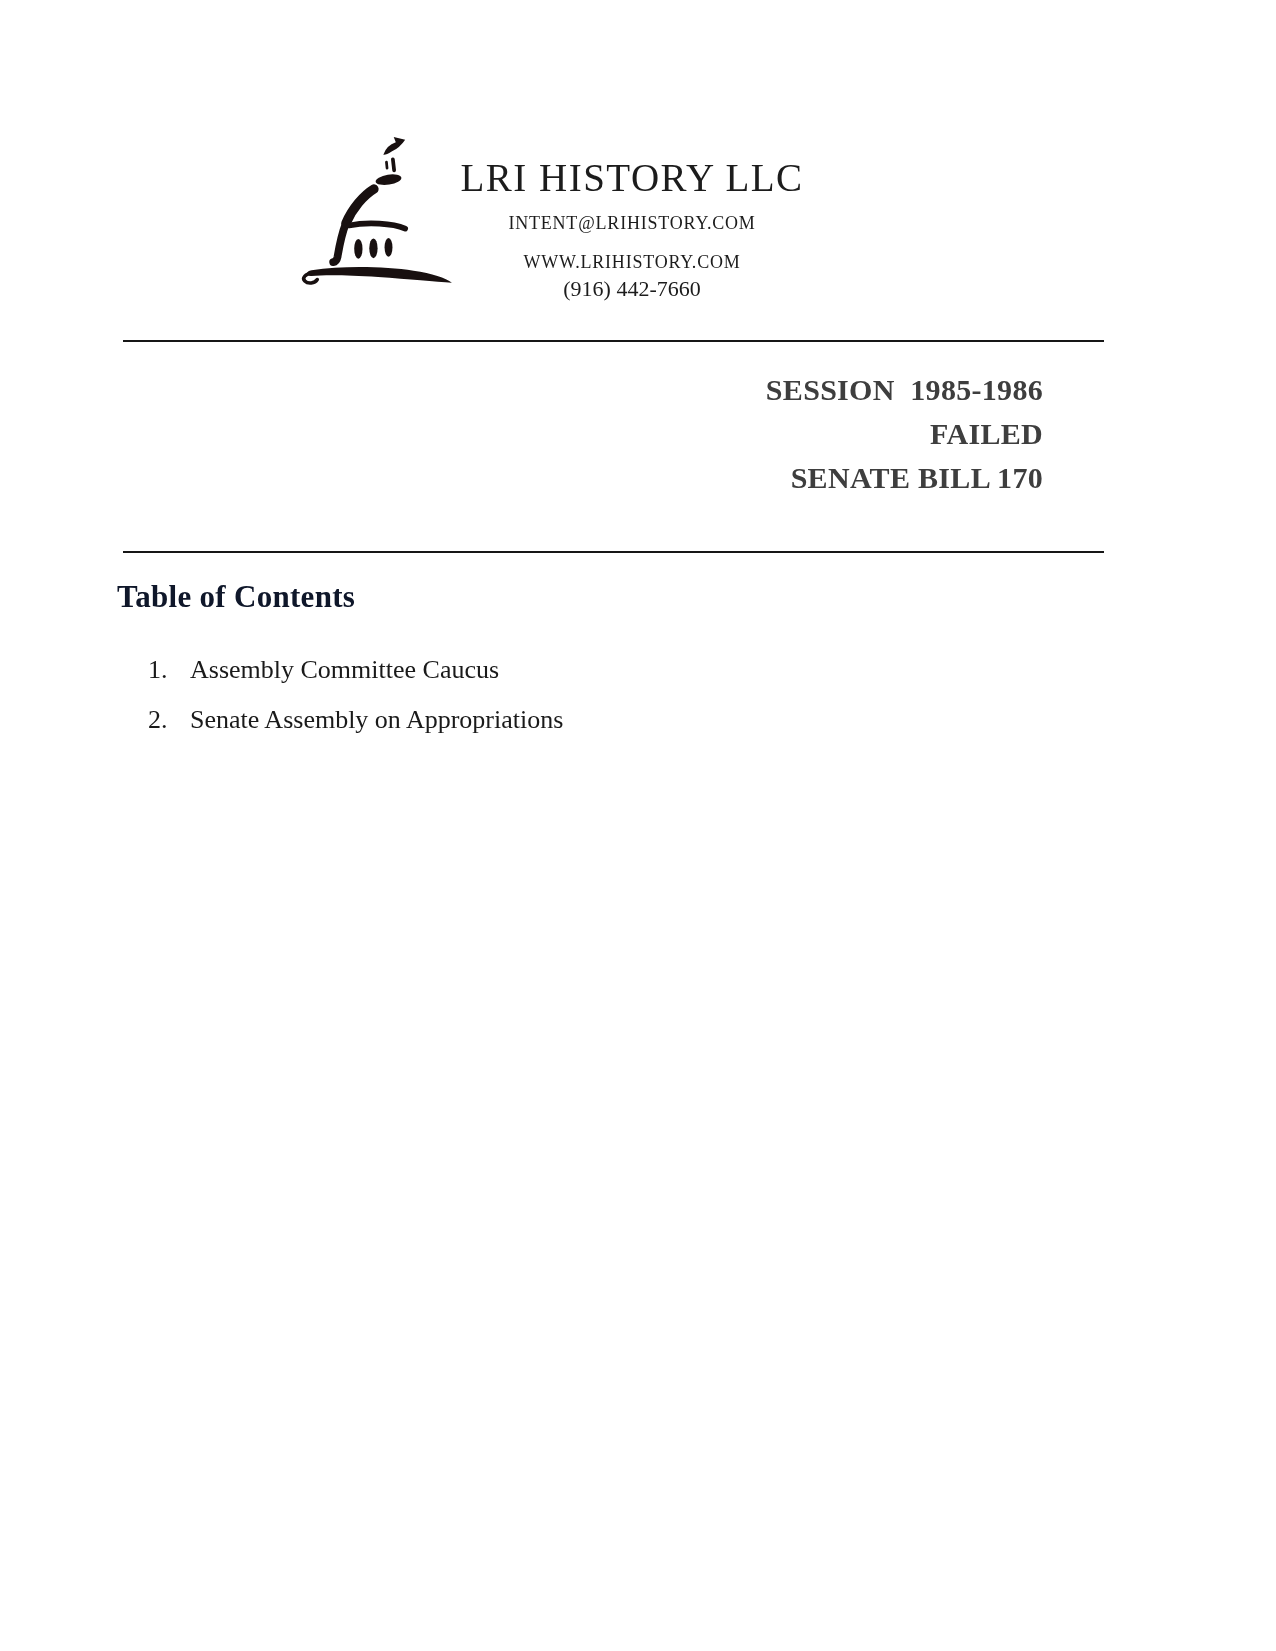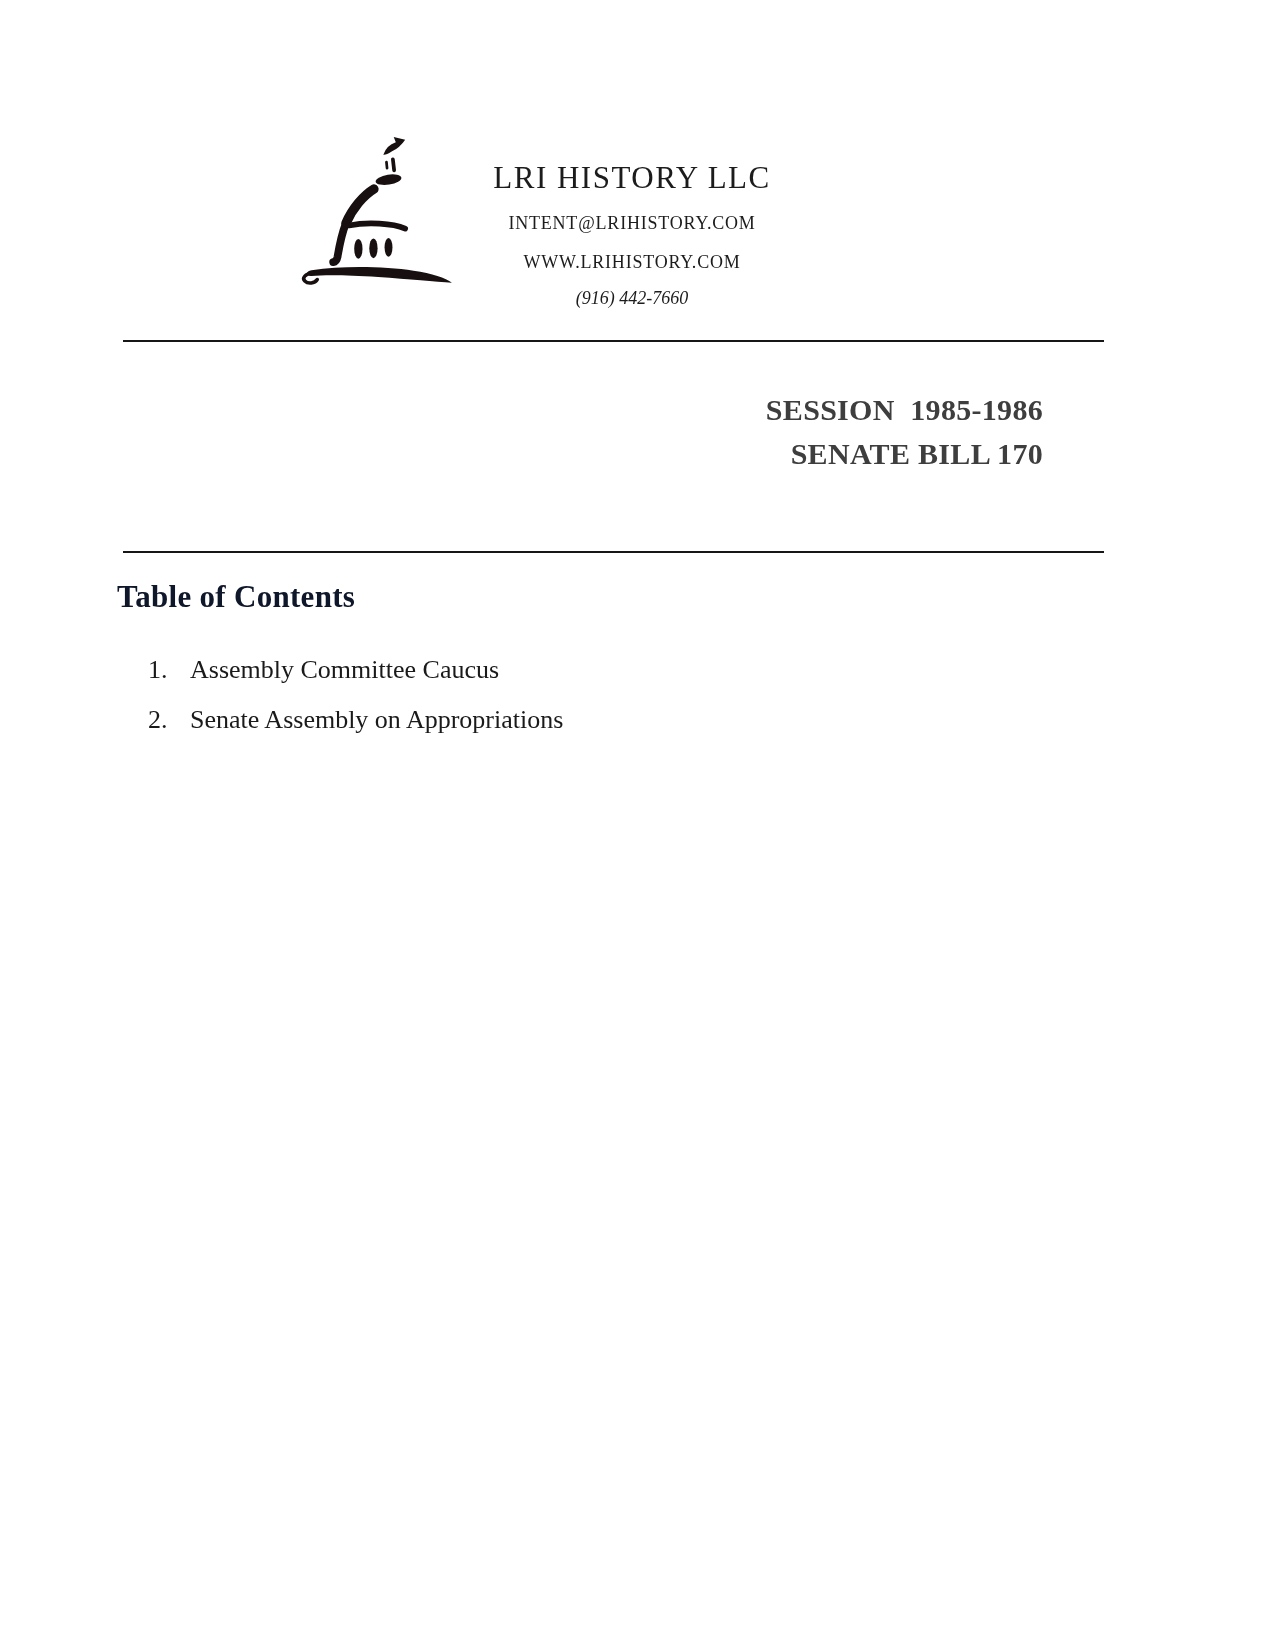--- a/index.html
+++ b/index.html
@@ -30,61 +30,60 @@
   }
   .brand {
     position: absolute;
     left: 452px;
     top: 158px;
     width: 360px;
     text-align: center;
     color: #1c1c1c;
   }
   .brand-name {
-    font-size: 31px;
+    font-size: 39px;
     line-height: 40px;
     letter-spacing: 1.5px;
     white-space: nowrap;
     text-align: center;
   }
   .brand-email {
     font-size: 18px;
     line-height: 26px;
     letter-spacing: 0.8px;
     margin-top: 12px;
   }
   .brand-web {
     font-size: 18px;
     line-height: 26px;
     letter-spacing: 0.8px;
     margin-top: 13px;
   }
   .brand-phone {
-    font-size: 18px;
+    font-size: 22px;
     line-height: 26px;
-    margin-top: 10px;
-    font-style: italic;
+    margin-top: 1px;
   }
 
   
   .rule {
     position: absolute;
     left: 123px;
     width: 981px;
     height: 2px;
     background: #161616;
   }
   .rule1 { top: 340px; }
   .rule2 { top: 551px; }
 
   
   .session {
     position: absolute;
     left: 123px;
-    top: 388px;
+    top: 368px;
     width: 920px;
     text-align: right;
     font-weight: bold;
     font-size: 30px;
     line-height: 44px;
     color: #3e3e3e;
     letter-spacing: 0.3px;
   }
   .session-line { white-space: pre; }
 
@@ -164,20 +163,21 @@
       <div class="brand-email">INTENT@LRIHISTORY.COM</div>
       <div class="brand-web">WWW.LRIHISTORY.COM</div>
       <div class="brand-phone">(916) 442-7660</div>
     </div>
   </header>
 
   <div class="rule rule1"></div>
 
   <div class="session">
     <div class="session-line">SESSION  1985-1986</div>
+    <div class="session-line">FAILED</div>
     <div class="session-line">SENATE BILL 170</div>
   </div>
 
   <div class="rule rule2"></div>
 
   <h1 class="toc-title">Table of Contents</h1>
 
   <ol class="toc-list">
     <li class="toc-item">
       <span class="toc-num">1.</span>

